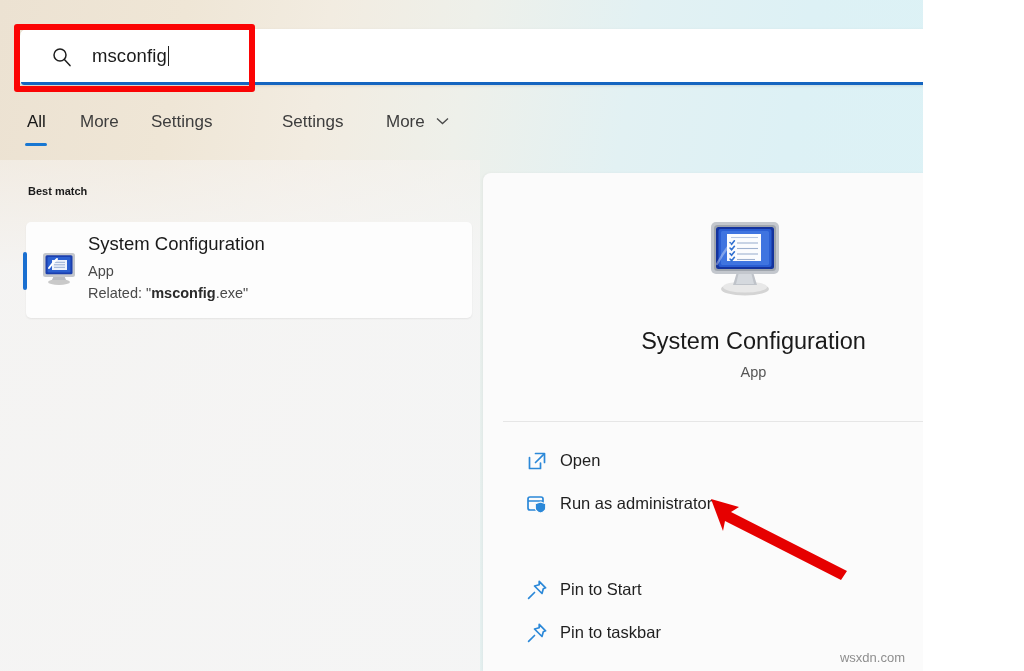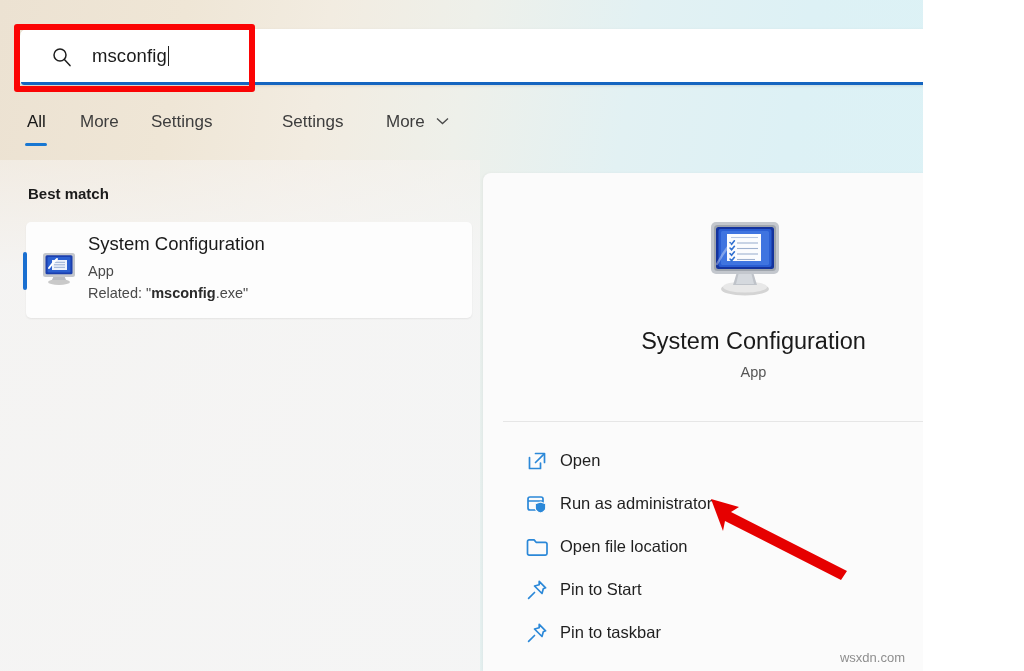--- a/index.html
+++ b/index.html
@@ -152,21 +152,21 @@
     left: 0;
     top: 160px;
     width: 480px;
     height: 511px;
     background: linear-gradient(180deg, rgba(246,243,240,0.55) 0%, rgba(245,245,245,0.92) 22%, rgba(245,245,245,0.96) 100%);
   }
   #best-match-label {
     position: absolute;
     left: 28px;
     top: 185px;
-    font-size: 15px;
+    font-size: 11px;
     font-weight: bold;
     color: #1b1b1b;
   }
   #result-card {
     position: absolute;
     left: 26px;
     top: 222px;
     width: 446px;
     height: 96px;
     background: #fdfdfd;
@@ -415,26 +415,20 @@
 
   <div class="action-row" id="action-0">
     <svg class="ico" viewBox="0 0 24 24">
       <path d="M4.5 8.5 v11 h11 v-5.5" fill="none" stroke="#2b88d8" stroke-width="1.7" stroke-linecap="round" stroke-linejoin="round"></path>
       <path d="M10.5 4.5 h9 v9" fill="none" stroke="#2b88d8" stroke-width="1.7" stroke-linecap="round" stroke-linejoin="round"></path>
       <line x1="10.5" y1="13.5" x2="19.2" y2="4.8" stroke="#2b88d8" stroke-width="1.7" stroke-linecap="round"></line>
     </svg>
     <span class="lbl">Open</span>
   </div>
 
-  <div class="action-row" id="action-2">
-    <svg class="ico" viewBox="0 0 24 24">
-      <path d="M2.5 6.5 a1.6 1.6 0 0 1 1.6 -1.6 h5 l2 2.4 h9.3 a1.6 1.6 0 0 1 1.6 1.6 v9.6 a1.6 1.6 0 0 1 -1.6 1.6 h-16.3 a1.6 1.6 0 0 1 -1.6 -1.6 z" fill="none" stroke="#2b88d8" stroke-width="1.7" stroke-linejoin="round"></path>
-    </svg>
-    <span class="lbl">Open file location</span>
-  </div>
 
   <div class="action-row" id="action-3">
     <svg class="ico" viewBox="0 0 24 24">
       <path d="M14.2 3.4 l6.4 6.4 l-2.3 1 l-1.3 4.7 l-7.5 -7.5 l4.7 -1.3 z" fill="none" stroke="#2b88d8" stroke-width="1.7" stroke-linejoin="round"></path>
       <line x1="9.5" y1="14.5" x2="3.6" y2="20.4" stroke="#2b88d8" stroke-width="1.7" stroke-linecap="round"></line>
     </svg>
     <span class="lbl">Pin to Start</span>
   </div>
 
   <div class="action-row" id="action-4">

